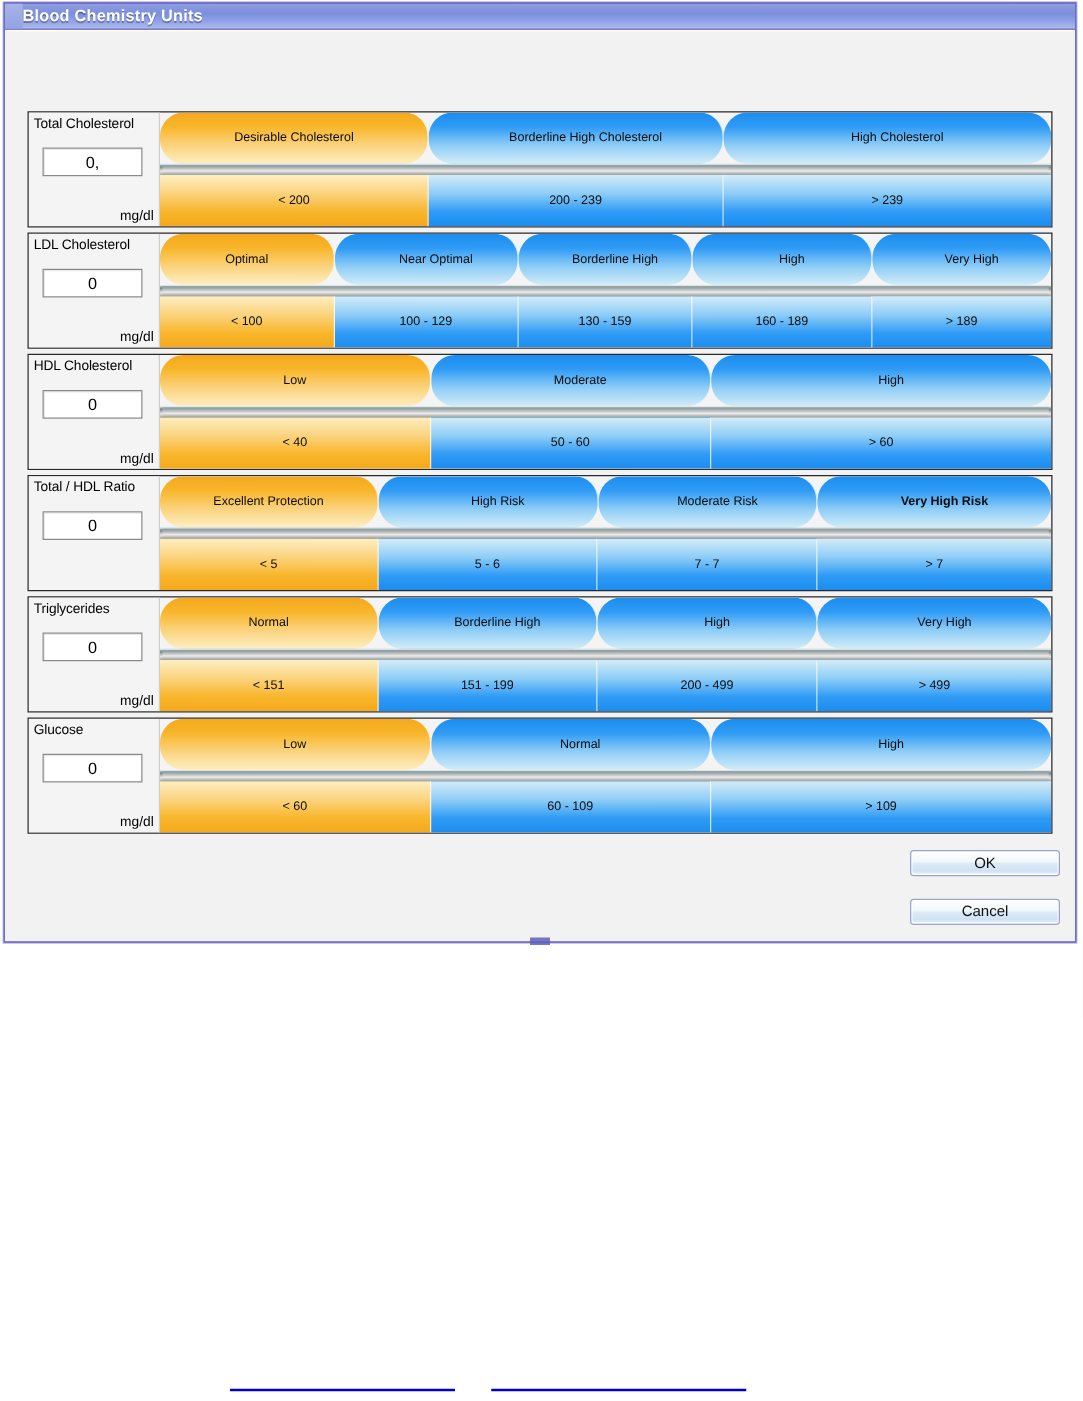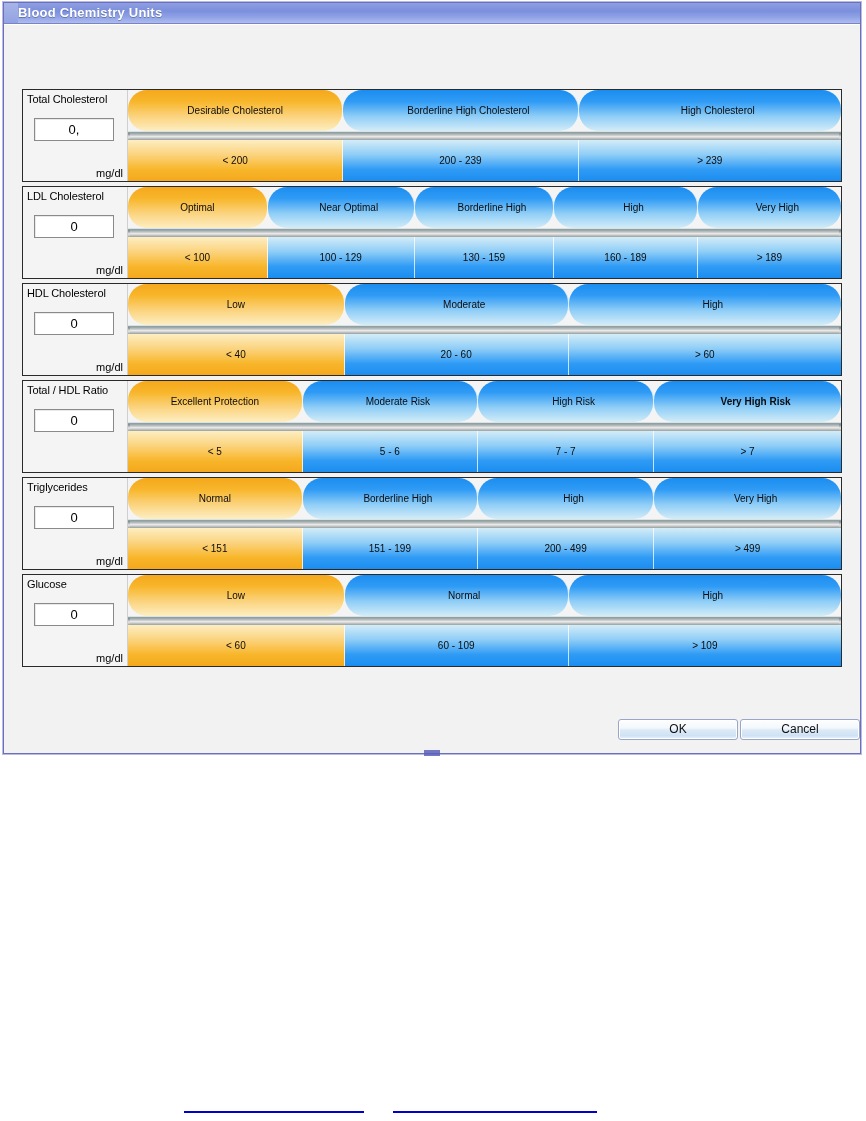--- a/index.html
+++ b/index.html
@@ -195,24 +195,25 @@
         #d5d5d5 42%,
         #ededed 52%,
         #c2c2c2 70%,
         #8e9b9e 92%,
         #b9cccf 100%);
   }
 
   
   #footer {
     position: absolute;
-    right: 0;
+    right: 12px;
     bottom: 13px;
     display: flex;
-    gap: 2px;
+    gap: 18px;
+    flex-direction: column;
   }
   .dlg-button {
     width: 120px;
     height: 21px;
     box-sizing: border-box;
     border: 1px solid #9aa6c9;
     border-radius: 3px;
     background: linear-gradient(to bottom, #fdfefe 0%, #f3f8fc 42%, #dceaf6 52%, #cfe2f4 82%, #eaf3fb 100%);
     color: #101010;
     font-family: "Liberation Sans", sans-serif;
@@ -314,35 +315,35 @@
             <div class="band band-top">
               <div class="seg warm" style="width: 30.4%;">Low</div>
               <div class="seg cool" style="width: 31.4%;">Moderate</div>
               <div class="seg cool" style="width: 38.2%;">High</div>
             </div>
             <div class="track">
               <div class="track-slot"></div>
             </div>
             <div class="band band-bottom">
               <div class="seg warm" style="width: 30.4%;">&lt; 40</div>
-              <div class="seg cool" style="width: 31.4%;">20 - 60</div>
+              <div class="seg cool" style="width: 31.4%;">50 - 60</div>
               <div class="seg cool" style="width: 38.2%;">&gt; 60</div>
             </div>
           </div>
         </div>
         <div class="analyte-row">
           <div class="row-left">
             <div class="row-label">Total / HDL Ratio</div>
             <div class="row-input">0</div>
           </div>
           <div class="row-scale">
             <div class="band band-top">
               <div class="seg warm" style="width: 24.5%;">Excellent Protection</div>
+              <div class="seg cool" style="width: 24.7%;">High Risk</div>
               <div class="seg cool" style="width: 24.6%;">Moderate Risk</div>
-              <div class="seg cool" style="width: 24.7%;">High Risk</div>
               <div class="seg cool" style="width: 26.2%; font-weight: bold;">Very High Risk</div>
             </div>
             <div class="track">
               <div class="track-slot"></div>
             </div>
             <div class="band band-bottom">
               <div class="seg warm" style="width: 24.5%;">&lt; 5</div>
               <div class="seg cool" style="width: 24.6%;">5 - 6</div>
               <div class="seg cool" style="width: 24.7%;">7 - 7</div>
               <div class="seg cool" style="width: 26.2%;">&gt; 7</div>

